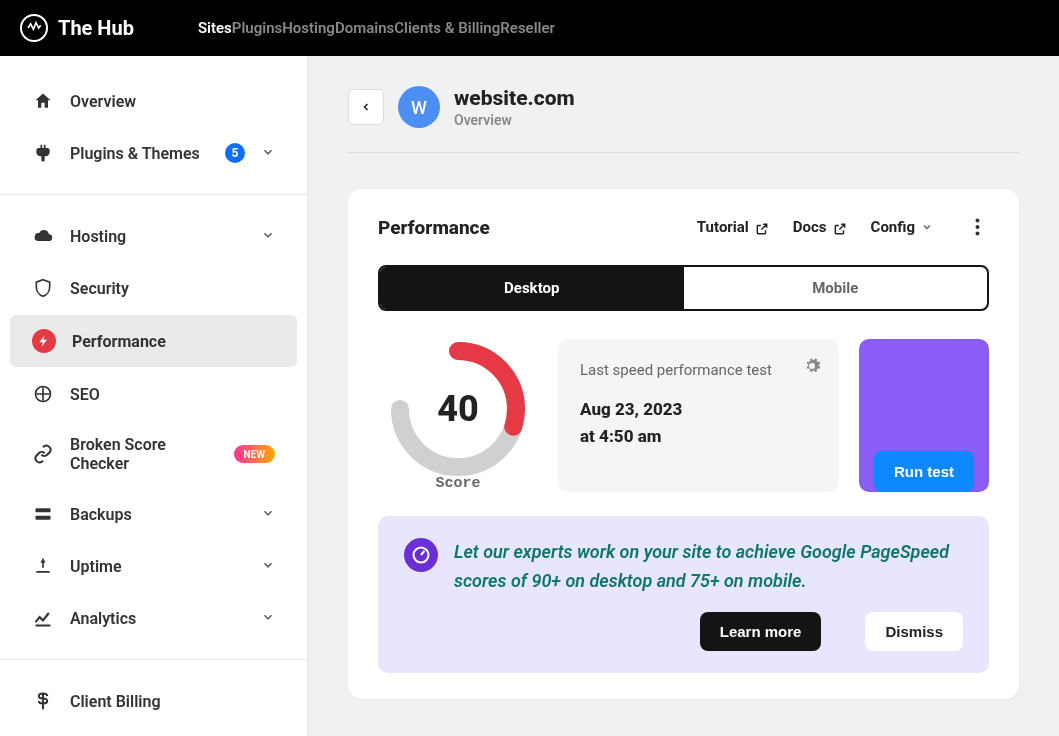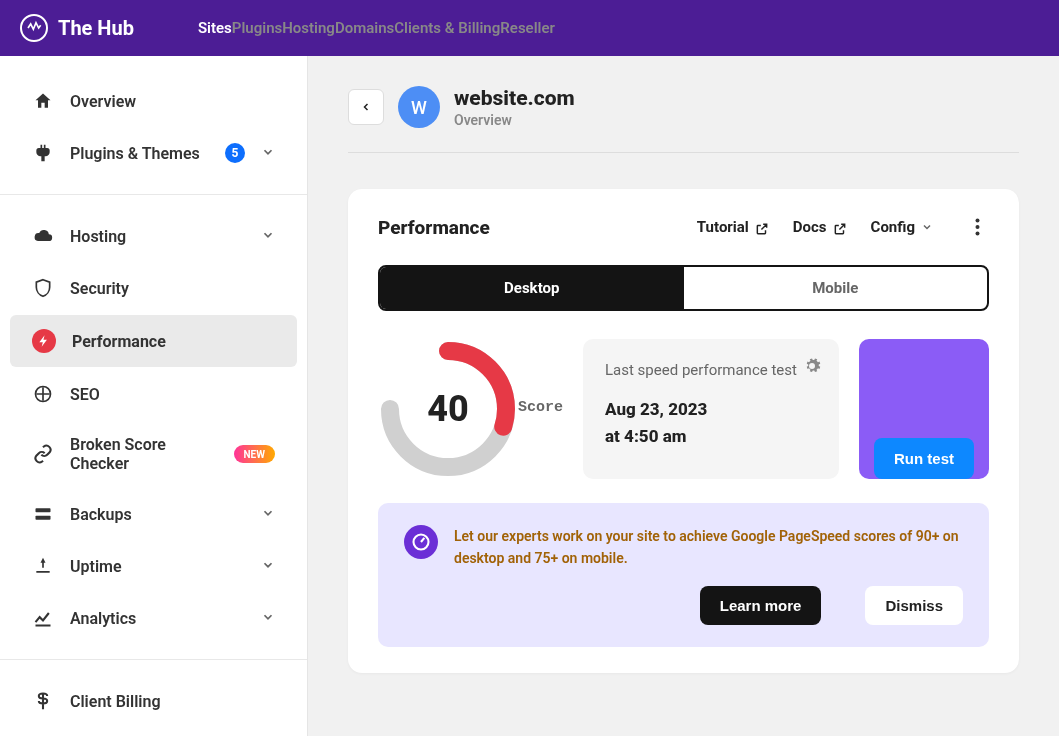--- a/index.html
+++ b/index.html
@@ -1,18 +1,18 @@
 <!DOCTYPE html>
 <html><head>
   <meta charset="utf-8">
   <style>
     * { margin: 0; padding: 0; box-sizing: border-box; }
     body { font-family: -apple-system, BlinkMacSystemFont, "Segoe UI", Roboto, sans-serif; background: #f1f1f1; width: 1059px; height: 736px; overflow: hidden; }
     
-    .top-nav { background: #4c1d95; height: 56px; display: flex; align-items: center; padding: 0 20px; gap: 32px; }
+    .top-nav { background: #000000; height: 56px; display: flex; align-items: center; padding: 0 20px; gap: 32px; }
     .logo { display: flex; align-items: center; gap: 10px; color: #fff; }
     .logo-icon { width: 28px; height: 28px; border-radius: 50%; border: 2.5px solid #fff; display: flex; align-items: center; justify-content: center; }
     .logo-icon svg { width: 16px; height: 16px; }
     .logo-text { font-size: 20px; font-weight: 700; }
     .nav-items { display: flex; margin-left: 32px; justify-content: flex-end; }
     .nav-item { color: #888; font-size: 15px; font-weight: 600; cursor: pointer; }
     .nav-item.active { color: #fff; }
     
     .layout { display: flex; height: calc(100% - 56px); }
     
@@ -42,38 +42,38 @@
     .card-actions { display: flex; gap: 24px; align-items: center; }
     .card-action { display: flex; align-items: flex-end; gap: 6px; font-size: 15px; font-weight: 700; color: #222; cursor: pointer; }
     .card-action .chevron { font-size: 12px; color: #666; }
     .more-btn { width: 24px; height: 24px; display: flex; align-items: center; justify-content: center; cursor: pointer; color: #333; margin-left: 8px; }
     
     .tabs { display: flex; border: 2px solid #141414; border-radius: 8px; overflow: hidden; margin-bottom: 28px; }
     .tab { flex: 1; padding: 12px; text-align: center; font-size: 15px; font-weight: 700; cursor: pointer; color: #666; }
     .tab.active { background: #141414; color: #fff; }
     
     .perf-row { display: flex; gap: 20px; margin-bottom: 24px; align-items: stretch; }
-    .gauge-wrap { flex: 0 0 160px; display: flex; flex-direction: row; align-items: center; }
+    .gauge-wrap { flex: 0 0 160px; display: flex; flex-direction: column; align-items: center; }
     .gauge { position: relative; width: 140px; height: 140px; }
     .gauge svg { transform: rotate(-90deg); }
     .gauge-value { position: absolute; top: 0; left: 0; width: 100%; height: 100%; display: flex; align-items: center; justify-content: center; font-size: 36px; font-weight: 800; color: #222; }
     .gauge-label { font-size: 15px; color: #666; font-weight: 600; margin-top: -4px; font-family: Liberation Mono, monospace; }
     
     .info-box { flex: 1; background: #f5f5f5; border-radius: 10px; padding: 20px 22px; position: relative; }
     .info-box-label { font-size: 15px; color: #666; line-height: 1.5; }
     .info-box-date { font-size: 17px; font-weight: 800; color: #222; margin-top: 14px; line-height: 1.6; }
     .info-box-gear { position: absolute; top: 18px; right: 18px; color: #888; cursor: pointer; width: 18px; height: 18px; }
     
     .action-col { flex: 0 0 130px; background: #8b5cf6; border-radius: 10px; display: flex; align-items: flex-end; justify-content: center; }
     .run-btn { background: #0d88ff; color: #fff; border: none; border-radius: 8px; padding: 12px 20px; font-size: 15px; font-weight: 700; cursor: pointer; }
     
     .promo-box { background: #e8e6ff; border-radius: 10px; padding: 22px 26px; display: flex; gap: 16px; }
     .promo-icon { width: 34px; height: 34px; border-radius: 50%; background: #6b2fd6; flex-shrink: 0; display: flex; align-items: center; justify-content: center; color: #fff; }
     .promo-content { flex: 1; }
-    .promo-text { font-size: 14px; font-weight: 600; color: #a16207; line-height: 1.6; }
+    .promo-text { font-size: 18px; font-weight: 600; color: #0f766e; line-height: 1.6; font-style: italic; }
     .promo-actions { display: flex; gap: 14px; margin-top: 16px; justify-content: flex-end; }
     .btn-dark { background: #141414; color: #fff; border: none; border-radius: 8px; padding: 11px 20px; font-size: 15px; font-weight: 700; cursor: pointer; }
     .btn-light { background: #fff; color: #222; border: none; border-radius: 8px; padding: 11px 20px; font-size: 15px; font-weight: 700; cursor: pointer; margin-left: 30px; }
   </style>
 </head>
 <body>
 
 <div class="top-nav">
   <div class="logo">
     <span class="logo-icon">

